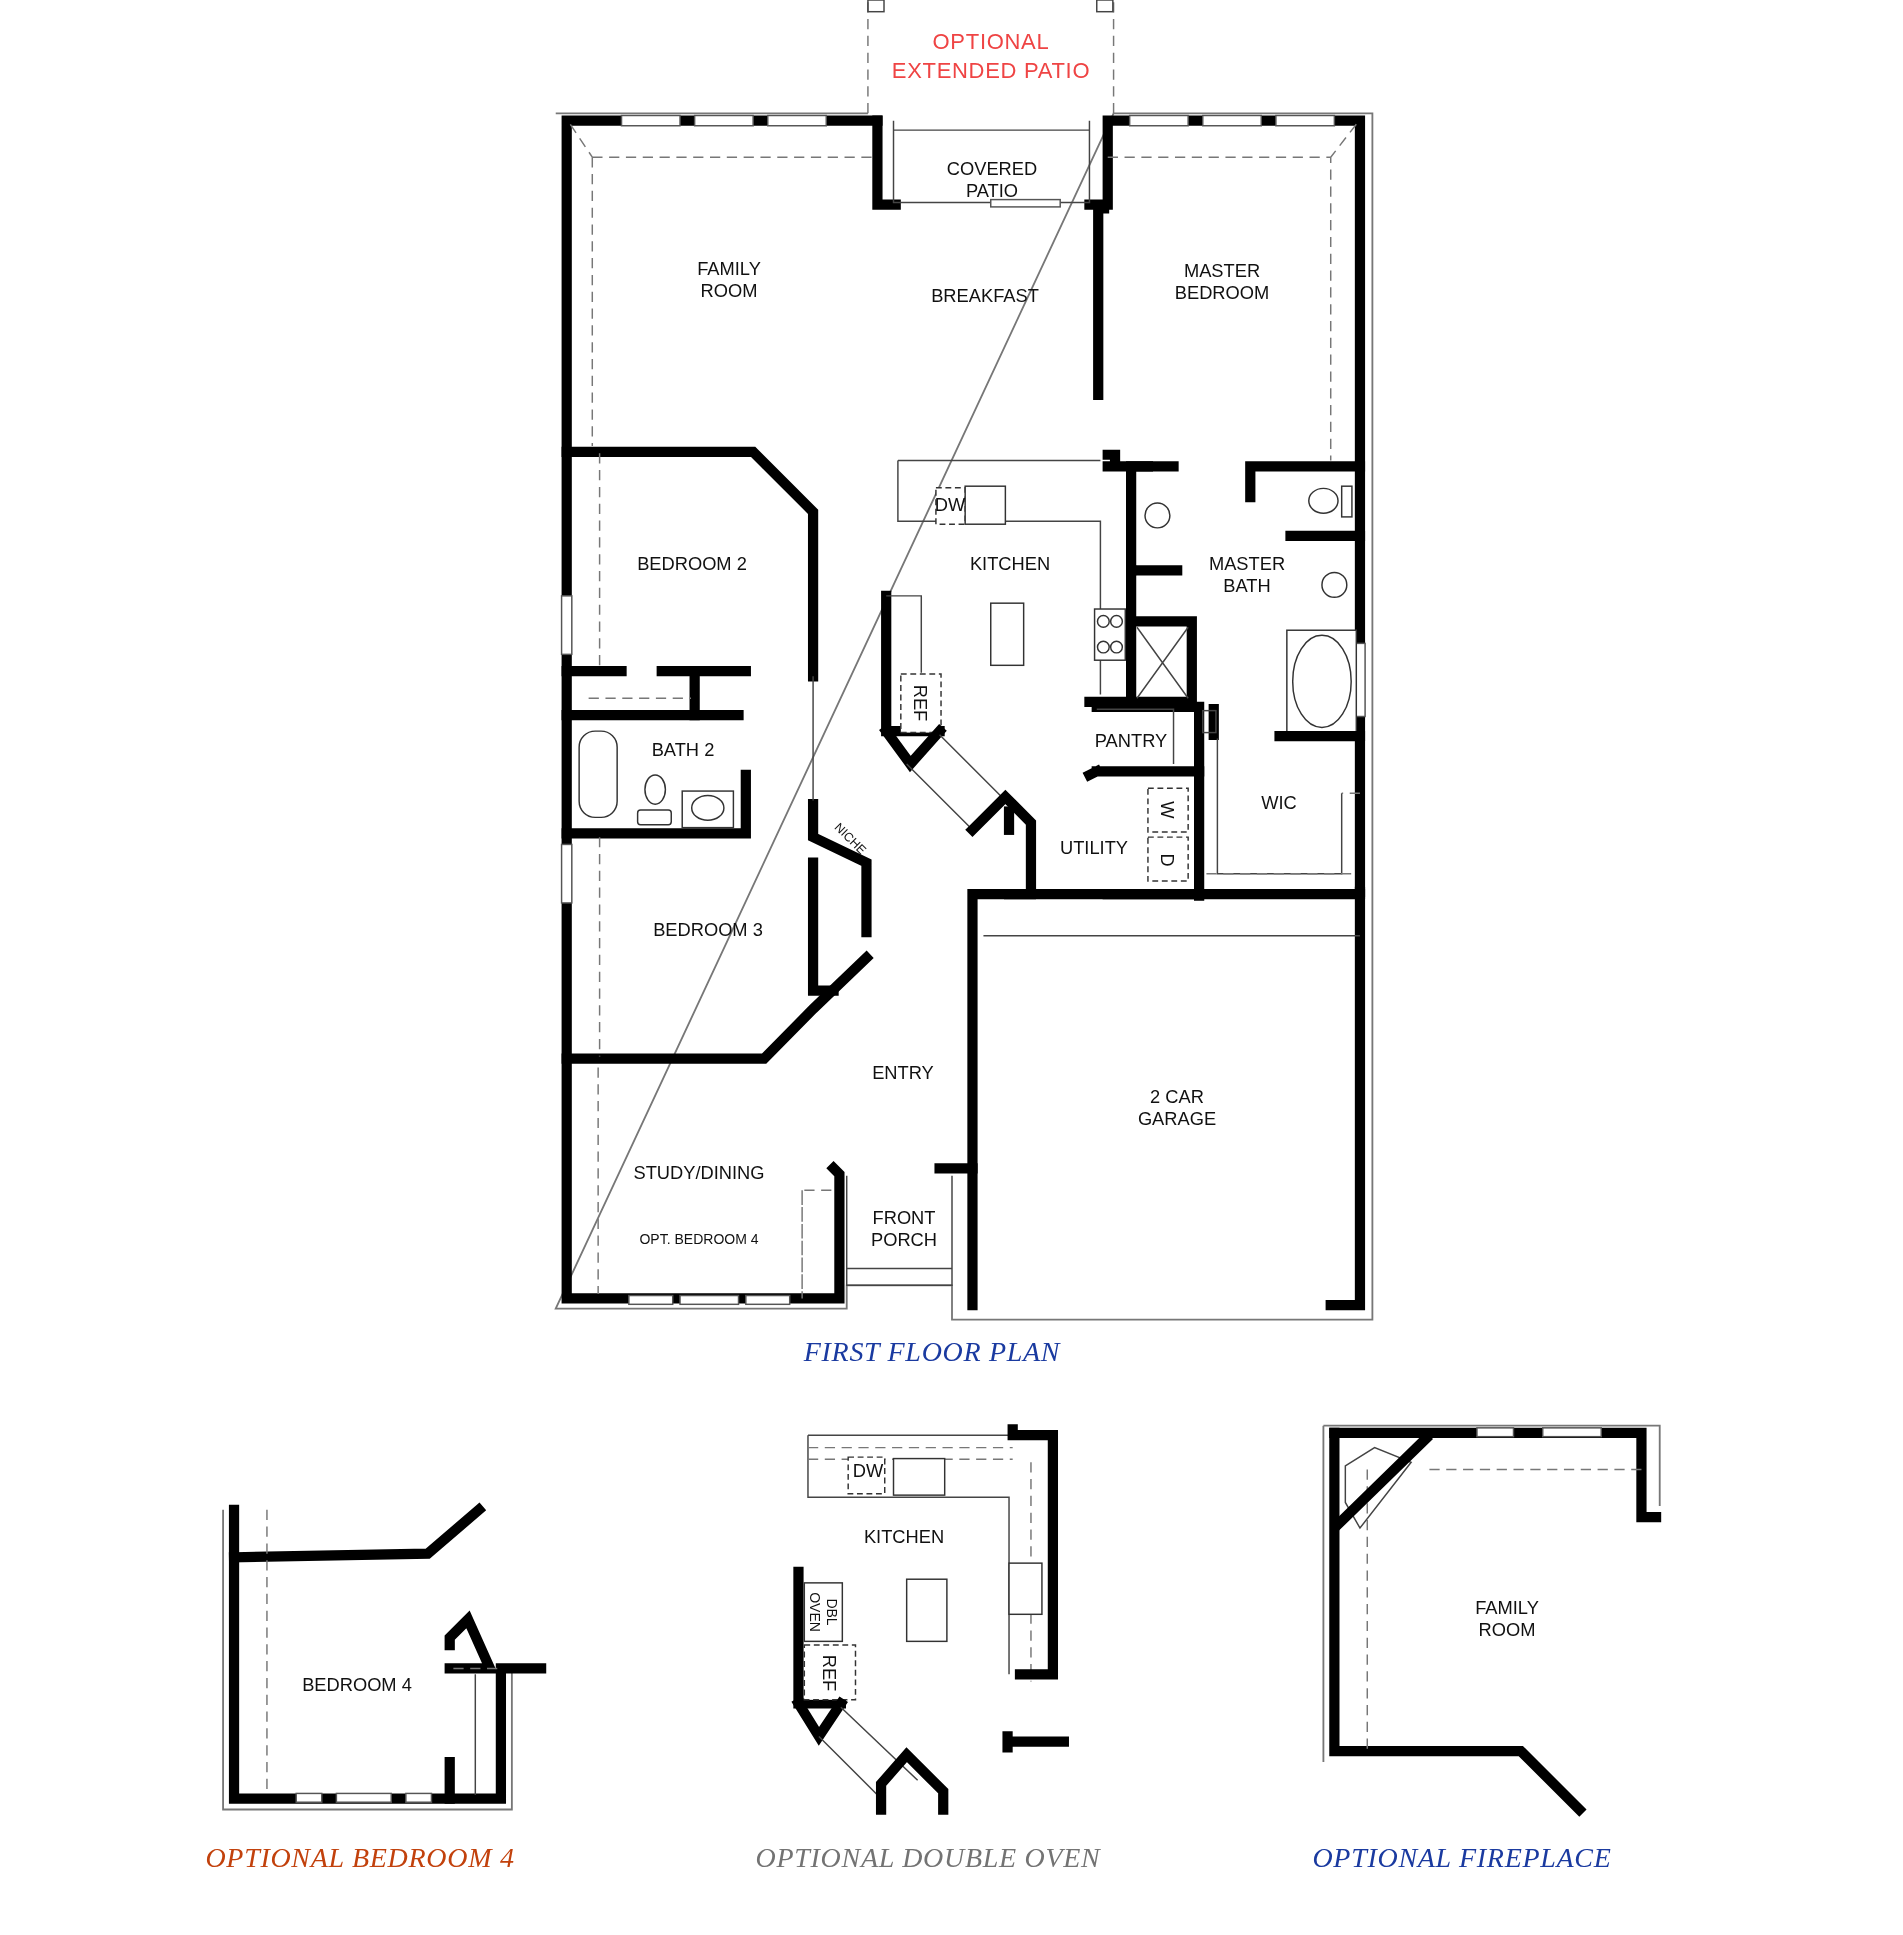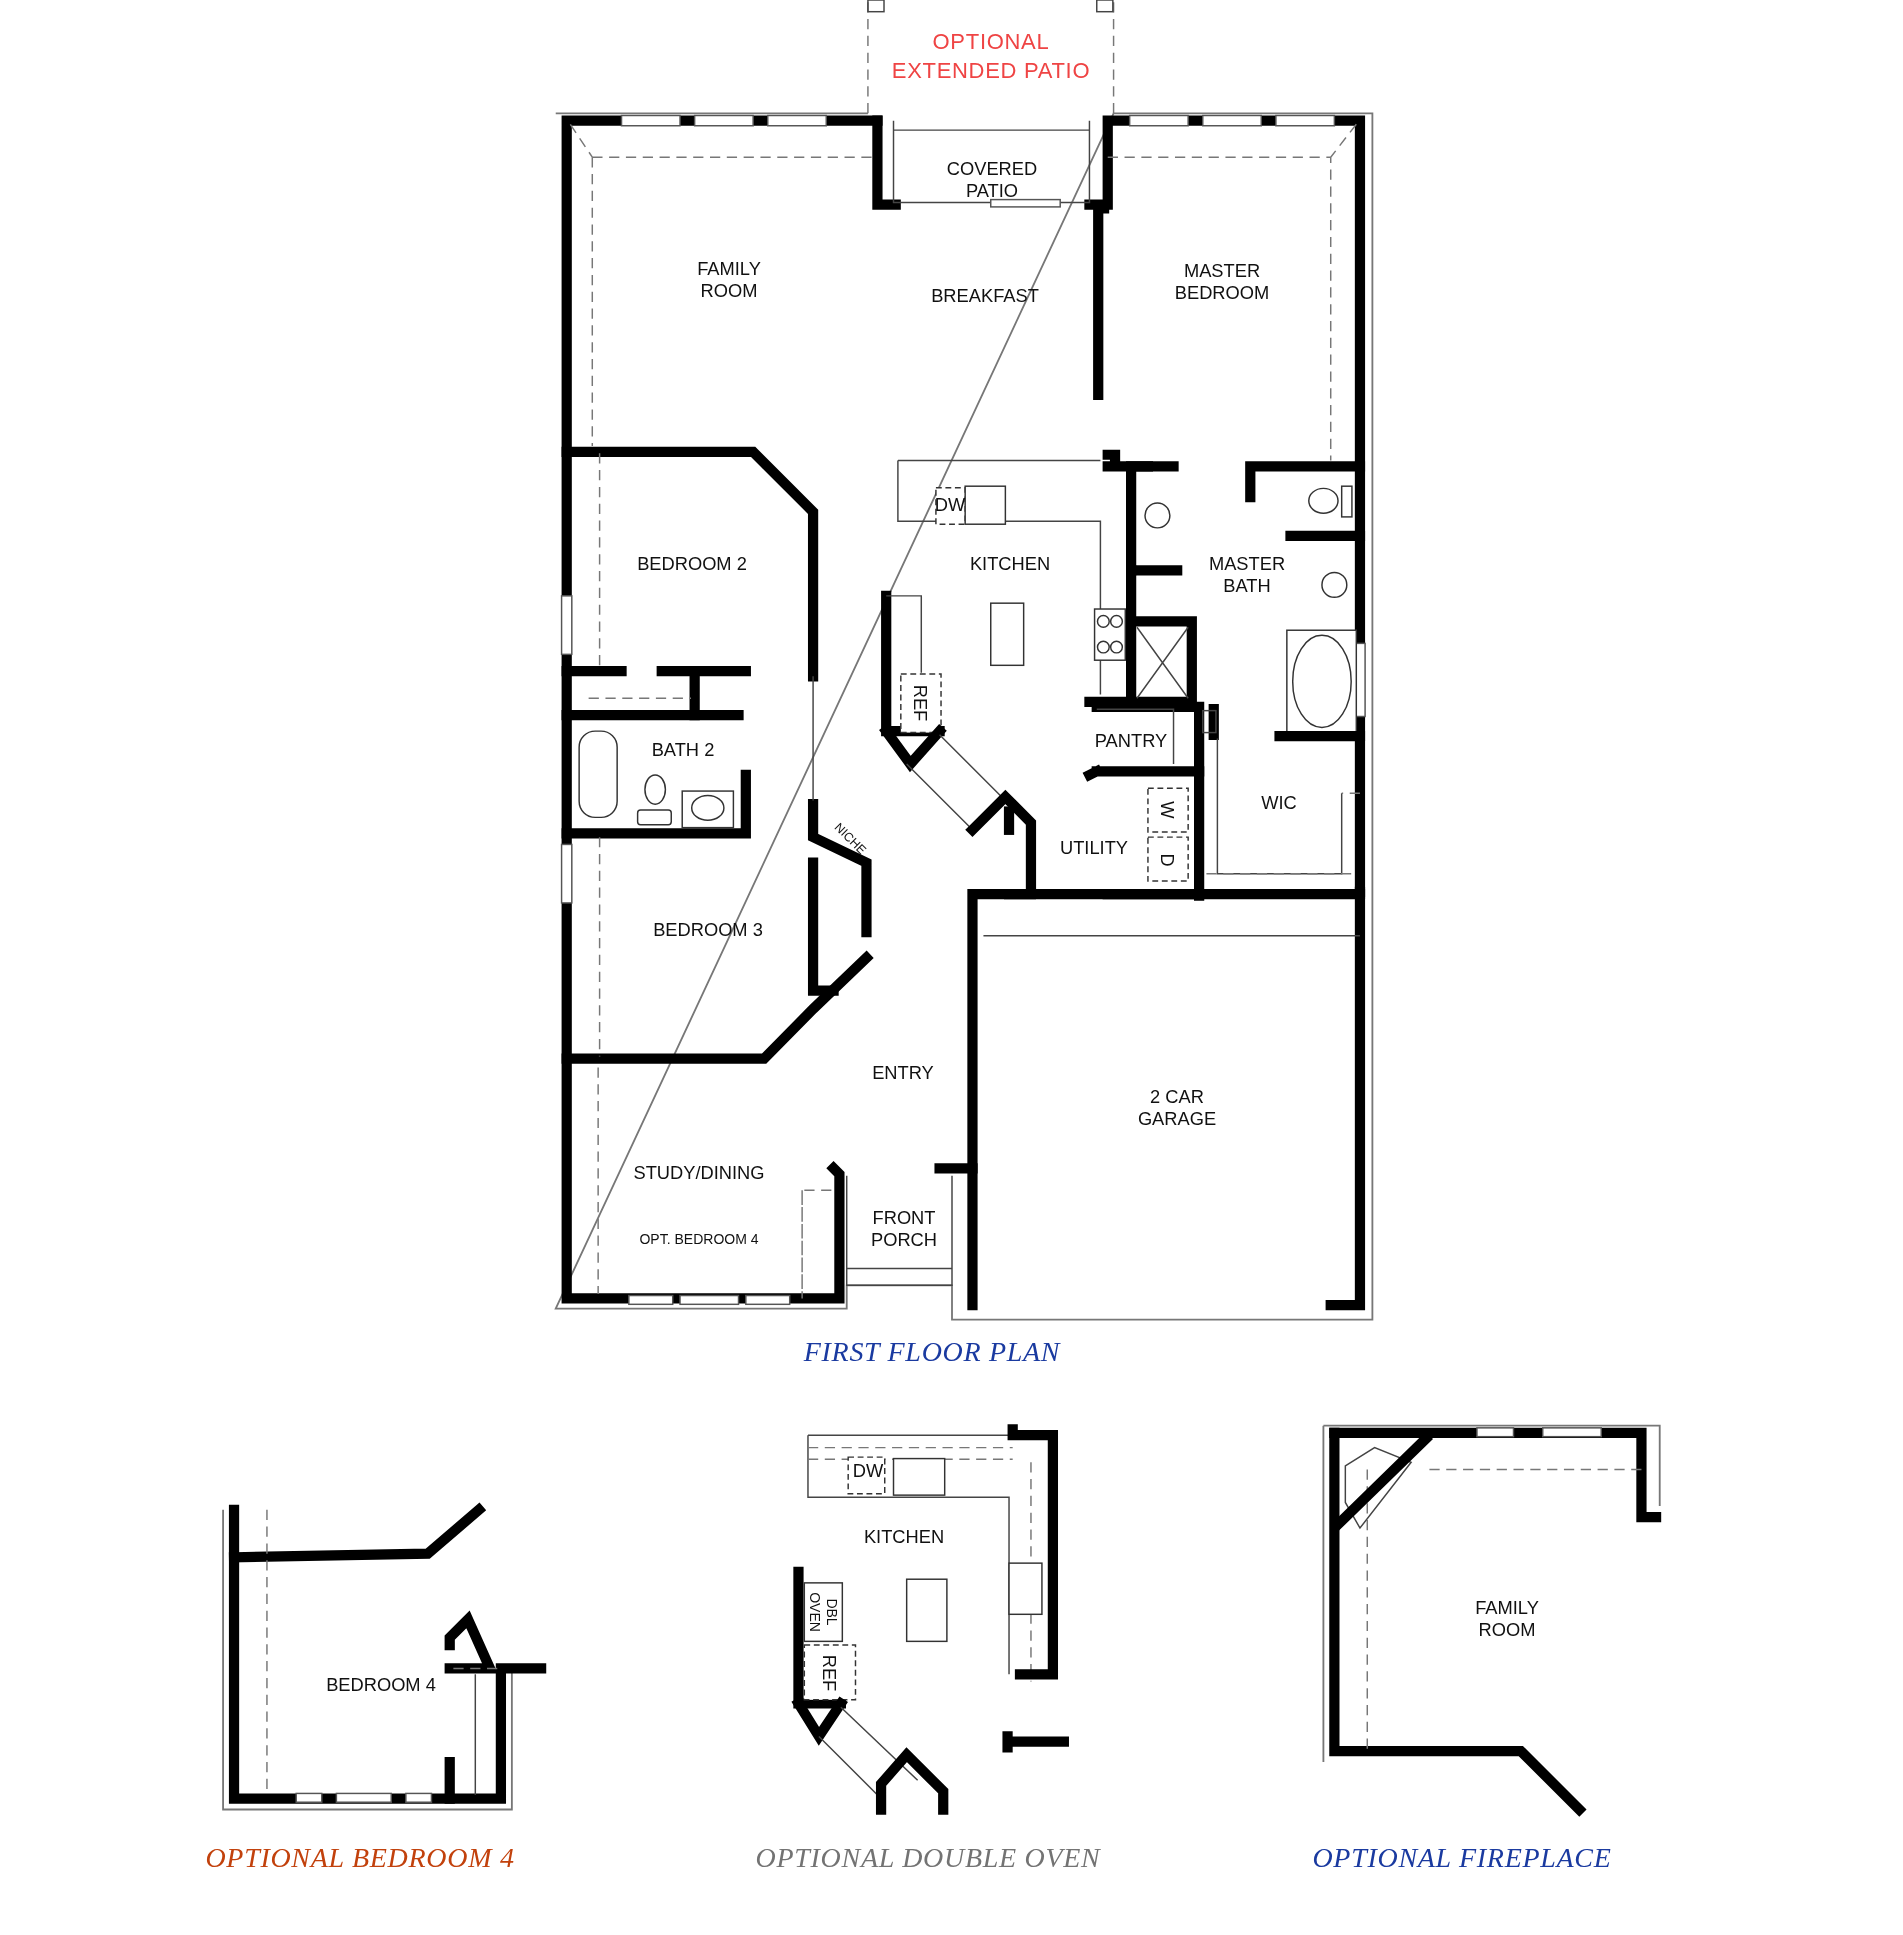--- a/index.html
+++ b/index.html
@@ -192,21 +192,21 @@
 PORCH</div>
 
 <div class="lbl tag" style="left:950px; top:505px;">DW</div>
 <div class="lbl tag vert" style="left:920px; top:703px;">REF</div>
 <div class="lbl tag vert" style="left:1167px; top:810px;">W</div>
 <div class="lbl tag vert" style="left:1167px; top:860px;">D</div>
 <div class="lbl diag" style="left:850px; top:839px;">NICHE</div>
 
 <div class="title" style="left:932px; top:1352px; color:#1a3aa0;">FIRST FLOOR PLAN</div>
 
-<div class="lbl room" style="left:357px; top:1685px;margin-left:24px;">BEDROOM 4</div>
+<div class="lbl room" style="left:357px; top:1685px;">BEDROOM 4</div>
 <div class="title" style="left:360px; top:1858px; color:#c2410c;">OPTIONAL BEDROOM 4</div>
 
 <div class="lbl tag" style="left:868px; top:1471px;">DW</div>
 <div class="lbl room" style="left:904px; top:1537px;">KITCHEN</div>
 <div class="lbl small vert" style="left:823px; top:1612px; white-space:pre-line;">DBL
 OVEN</div>
 <div class="lbl tag vert" style="left:829px; top:1673px;">REF</div>
 <div class="title" style="left:928px; top:1858px; color:#737373;">OPTIONAL DOUBLE OVEN</div>
 
 <div class="lbl room" style="left:1507px; top:1619px;">FAMILY

